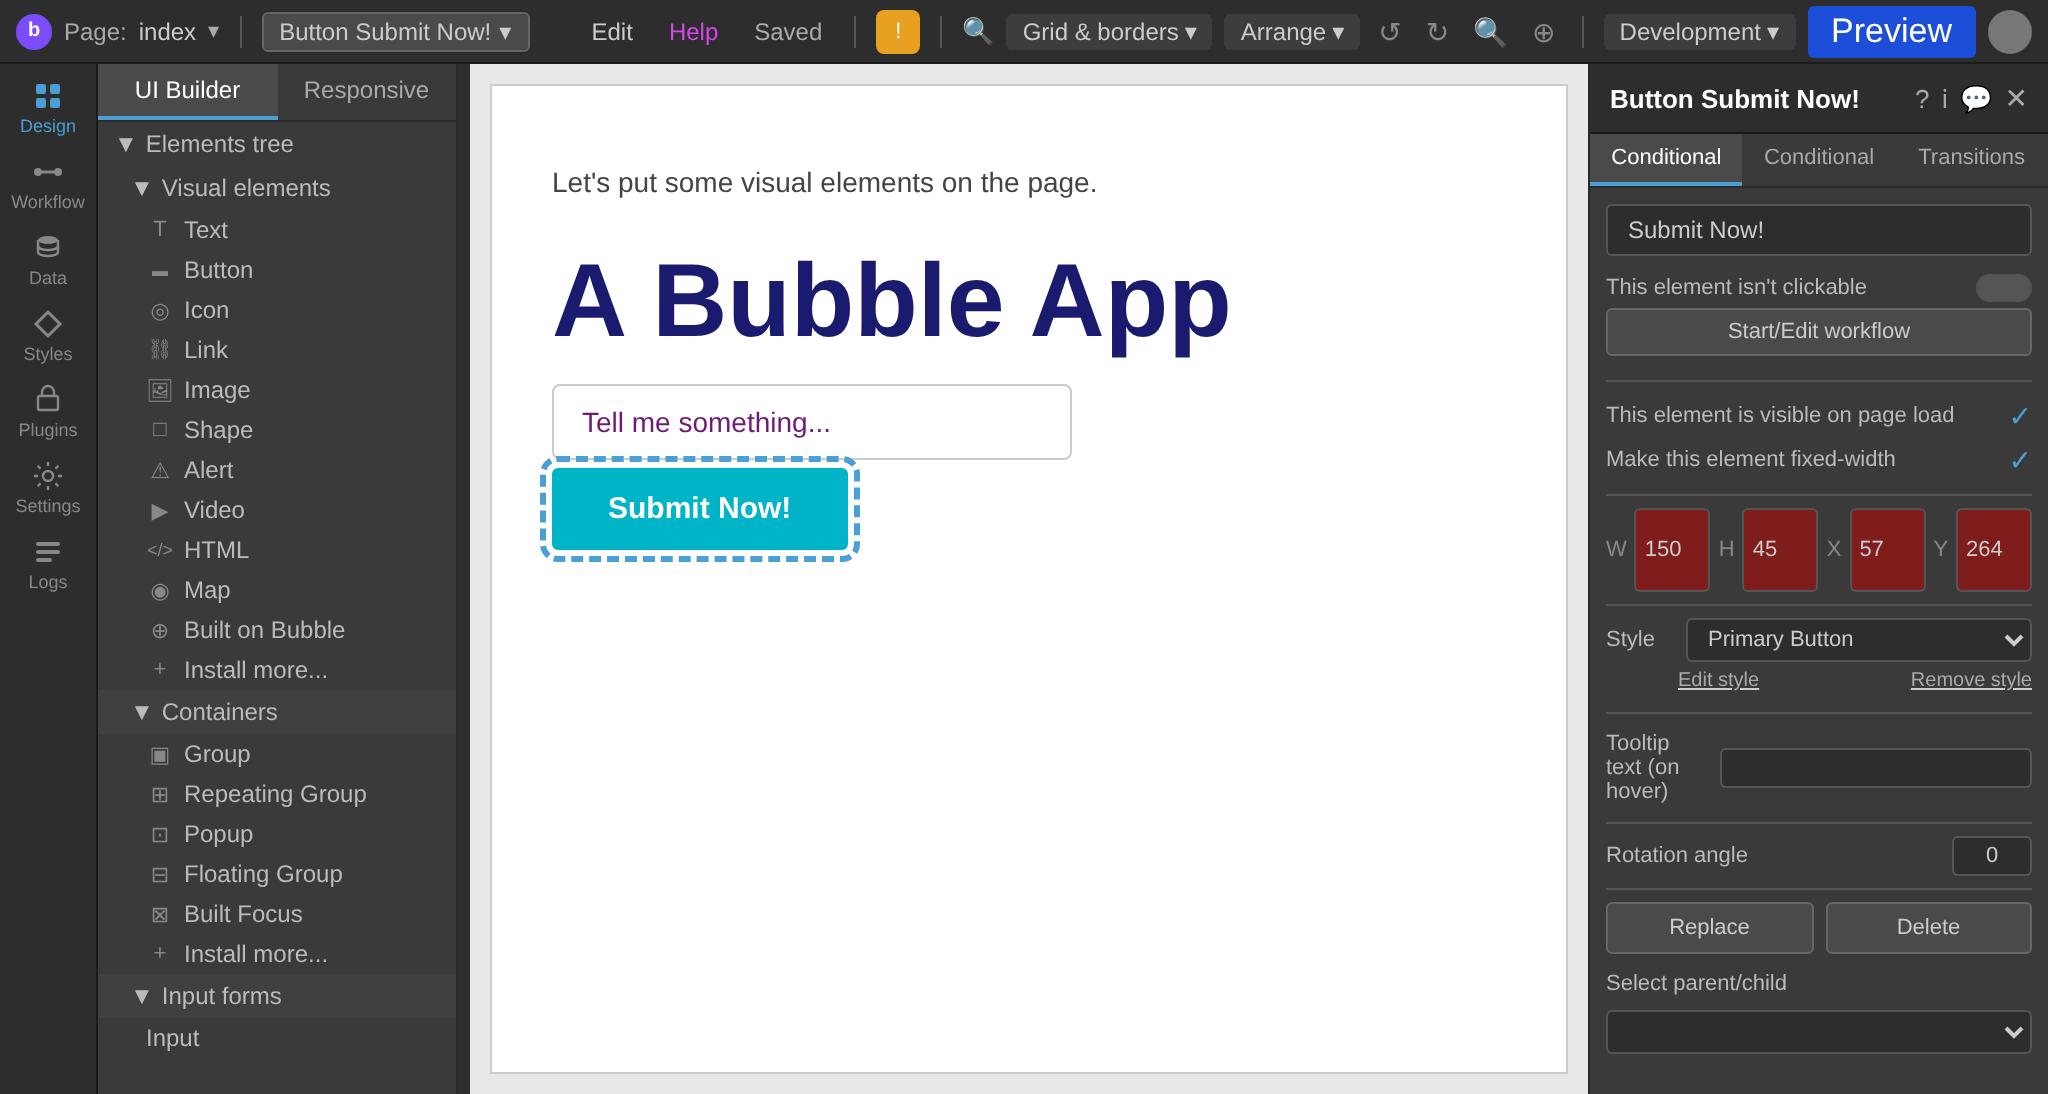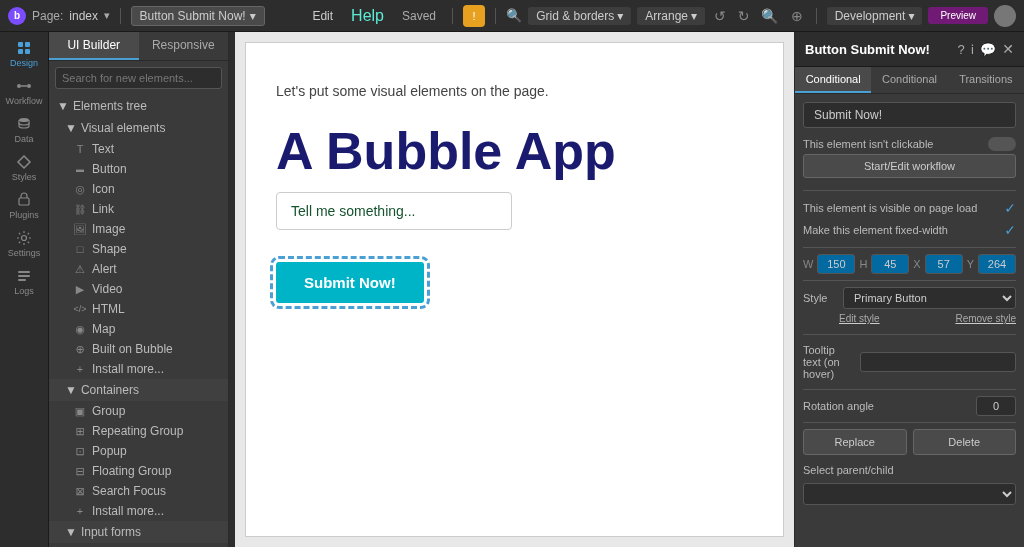--- a/index.html
+++ b/index.html
@@ -40,21 +40,21 @@
     .tree-item { display: flex; align-items: center; padding: 3px 8px 3px 24px; color: #bbb; font-size: 12px; cursor: pointer; gap: 5px; }
     .tree-item .item-icon { font-size: 11px; color: #888; width: 14px; text-align: center; }
     .tree-subsection { display: flex; align-items: center; padding: 4px 8px 4px 16px; color: #bbb; font-size: 12px; cursor: pointer; gap: 4px; background: #404040; }
 
     
     #canvas { flex: 1; background: #e8e8e8; position: relative; overflow: hidden; }
     #canvas-inner { position: absolute; top: 0; left: 0; right: 0; bottom: 0; background: white; margin: 10px; border: 1px solid #ccc; overflow: hidden; }
     #app-content { padding: 40px 30px 30px 30px; }
     #app-title { font-size: 52px; font-weight: 900; color: #1a1a6e; line-height: 1.1; margin-bottom: 12px; }
     #app-subtitle { color: #444; font-size: 14px; margin-bottom: 24px; }
-    #input-placeholder { width: 236px; border: 1px solid #ccc; border-radius: 4px; padding: 10px 14px; color: #14532d; font-size: 14px; margin-bottom: 32px; background: white; }
+    #input-placeholder { width: 260px; border: 1px solid #ccc; border-radius: 4px; padding: 10px 14px; color: #701a75; font-size: 14px; margin-bottom: 4px; background: white; }
     #submit-btn-wrapper { margin-bottom: 20px; display: inline-block; position: relative; }
     #submit-btn {
       background: #00b4c8; color: white; border: none; padding: 12px 28px;
       font-size: 15px; font-weight: 600; border-radius: 3px; cursor: pointer;
       outline: 3px dashed #4a9fd4; outline-offset: 3px;
     }
     #text-output { color: #555; font-size: 13px; }
 
     
     #right-panel {
@@ -75,21 +75,21 @@
     .prop-label { color: #bbb; font-size: 11px; }
     .checkmark { color: #4a9fd4; font-size: 14px; }
     .prop-divider { border: none; border-top: 1px solid #555; margin: 6px 0; }
 
     .submit-text-btn { background: #2d2d2d; border: 1px solid #555; color: #ccc; padding: 5px 10px; border-radius: 3px; font-size: 12px; width: 100%; text-align: left; cursor: pointer; margin-bottom: 6px; }
 
     .wf-btn { background: #4a4a4a; border: 1px solid #666; color: #ccc; padding: 5px 10px; border-radius: 3px; cursor: pointer; font-size: 11px; width: 100%; text-align: center; margin-bottom: 6px; }
 
     .coords-row { display: flex; align-items: center; gap: 4px; margin-bottom: 6px; }
     .coords-label { color: #888; font-size: 11px; width: 12px; }
-    .coords-input { background: #0369a1; border: 1px solid #555; color: #ccc; padding: 3px 4px; border-radius: 3px; font-size: 11px; width: 38px; text-align: center; outline: none; }
+    .coords-input { background: #7f1d1d; border: 1px solid #555; color: #ccc; padding: 14px 4px; border-radius: 3px; font-size: 11px; width: 38px; text-align: left; outline: none; }
 
     .style-row { display: flex; align-items: center; gap: 4px; margin-bottom: 4px; }
     .style-select { background: #2d2d2d; border: 1px solid #555; color: #ccc; padding: 3px 6px; border-radius: 3px; font-size: 11px; flex: 1; outline: none; }
     .style-link { color: #aaa; font-size: 10px; cursor: pointer; }
 
     .tooltip-input { background: #2d2d2d; border: 1px solid #555; color: #ccc; padding: 3px 6px; border-radius: 3px; font-size: 11px; flex: 1; outline: none; }
 
     .rotation-row { display: flex; align-items: center; justify-content: space-between; margin-bottom: 6px; }
     .rotation-input { background: #2d2d2d; border: 1px solid #555; color: #ccc; padding: 3px 4px; border-radius: 3px; font-size: 11px; width: 40px; text-align: center; outline: none; }
 
@@ -108,21 +108,21 @@
   <span style="color:#aaa;font-size:12px;">Page:</span>
   <span style="color:#ccc;font-size:12px;">index</span>
   <button style="background:none;border:none;color:#aaa;cursor:pointer;font-size:11px;">▾</button>
   <div style="width:1px;height:16px;background:#555;margin:0 4px;"></div>
   <button style="background:#4a4a4a;border:1px solid #666;color:#ccc;font-size:12px;padding:2px 8px;border-radius:3px;cursor:pointer;display:flex;align-items:center;gap:4px;">
     <span>Button Submit Now!</span>
     <span>▾</span>
   </button>
   <div style="flex:1;"></div>
   <span style="color:#ccc;font-size:12px;cursor:pointer;padding:0 6px;">Edit</span>
-  <span style="color:#5eead4;font-size:16px;cursor:pointer;padding:0 6px;">Help</span>
+  <span style="color:#d946ef;font-size:12px;cursor:pointer;padding:0 6px;">Help</span>
   <span style="color:#aaa;font-size:12px;padding:0 6px;">Saved</span>
   <div style="width:1px;height:16px;background:#555;margin:0 4px;"></div>
 
   <div style="width:22px;height:22px;background:#e8a020;border-radius:4px;display:flex;align-items:center;justify-content:center;font-size:11px;color:white;cursor:pointer;">!</div>
   <div style="width:1px;height:16px;background:#555;margin:0 4px;"></div>
 
   <button style="background:none;border:none;color:#888;cursor:pointer;font-size:13px;">🔍</button>
   <button style="background:#3d3d3d;border:none;color:#ccc;font-size:12px;padding:2px 8px;border-radius:3px;cursor:pointer;display:flex;align-items:center;gap:3px;">
     <span>Grid &amp; borders</span>
       <span>▾</span>
@@ -133,21 +133,21 @@
   </button>
   <button style="background:none;border:none;color:#888;cursor:pointer;font-size:14px;padding:0 3px;">↺</button>
   <button style="background:none;border:none;color:#888;cursor:pointer;font-size:14px;padding:0 3px;">↻</button>
   <button style="background:none;border:none;color:#888;cursor:pointer;font-size:14px;padding:0 3px;">🔍</button>
   <button style="background:none;border:none;color:#888;cursor:pointer;font-size:14px;padding:0 3px;">⊕</button>
   <div style="width:1px;height:16px;background:#555;margin:0 4px;"></div>
   <button style="background:#3d3d3d;border:none;color:#ccc;font-size:12px;padding:2px 8px;border-radius:3px;cursor:pointer;display:flex;align-items:center;gap:3px;">
     <span>Development</span>
       <span>▾</span>
   </button>
-  <button style="background:#701a75;border:none;color:white;font-size:10px;padding:3px 12px;border-radius:3px;cursor:pointer;font-weight:500;">
+  <button style="background:#1d4ed8;border:none;color:white;font-size:17px;padding:3px 12px;border-radius:3px;cursor:pointer;font-weight:500;">
     <span>Preview</span>
   </button>
   <div style="width:22px;height:22px;background:#777;border-radius:50%;"></div>
 </div>
 
 <div id="main">
 
   <div id="side-icons">
     <div class="side-icon active">
       <svg viewBox="0 0 16 16" fill="currentColor">
@@ -207,23 +207,20 @@
   <div id="left-panel">
     <div id="panel-tabs">
       <div class="panel-tab active">
         <span>UI Builder</span>
       </div>
       <div class="panel-tab">
         <span>Responsive</span>
       </div>
     </div>
 
-    <div id="search-box">
-      <input type="text" placeholder="Search for new elements..." style="">
-    </div>
 
     <div id="elements-tree">
 
       <div class="tree-section-header">
         <span>▼</span>
         <span>Elements tree</span>
       </div>
 
       <div class="tree-section-header" style="padding-left:16px;">
         <span>▼</span>
@@ -294,21 +291,21 @@
       <div class="tree-item">
         <span class="item-icon">⊡</span>
         <span>Popup</span>
       </div>
       <div class="tree-item">
         <span class="item-icon">⊟</span>
         <span>Floating Group</span>
       </div>
       <div class="tree-item">
         <span class="item-icon">⊠</span>
-        <span>Search Focus</span>
+        <span>Built Focus</span>
       </div>
       <div class="tree-item">
         <span class="item-icon">+</span>
         <span>Install more...</span>
       </div>
 
       <div class="tree-subsection">
         <span>▼</span>
         <span>Input forms</span>
       </div>

